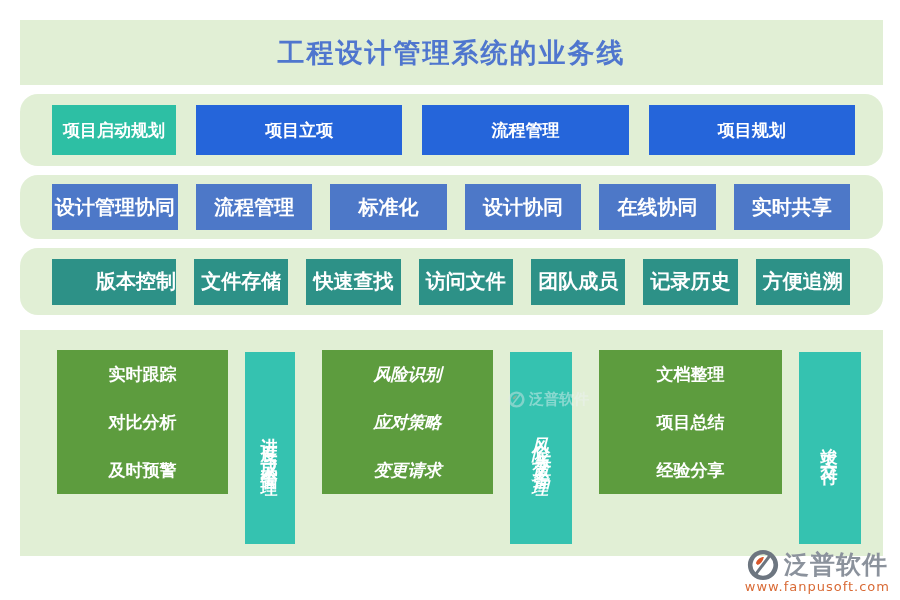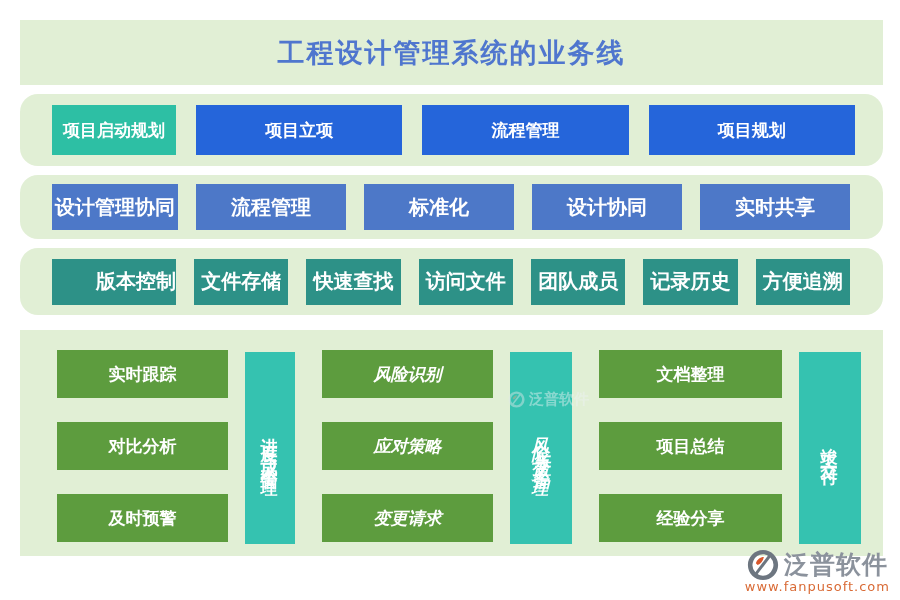--- a/index.html
+++ b/index.html
@@ -60,21 +60,21 @@
   .bottom-band {
     top: 330px; height: 226px;
     display: flex; justify-content: space-between;
     padding: 20px 22px 0 37px;
   }
   .group { display: flex; }
   .group-1 { width: 238px; }
   .group-2 { width: 250px; font-style: italic; }
   .group-3 { width: 262px; }
   .gcol {
-    flex: 1; display: flex; flex-direction: column; gap: 24px;
+    flex: 1; display: flex; flex-direction: column; 
   }
   .gbox {
     height: 48px; background: var(--green);
     color: #fff; font-weight: bold; font-size: 17px;
     display: flex; align-items: center; justify-content: center;
     white-space: nowrap;
   }
   .vbox {
     margin-left: 17px; margin-top: 2px;
     height: 192px; width: 62px;
@@ -124,20 +124,21 @@
   <div class="box blue-vivid">项目立项</div>
   <div class="box blue-vivid">流程管理</div>
   <div class="box blue-vivid">项目规划</div>
 </div>
 
 <div class="band row row2">
   <div class="box blue-muted">设计管理协同</div>
   <div class="box blue-muted">流程管理</div>
   <div class="box blue-muted">标准化</div>
   <div class="box blue-muted">设计协同</div>
+  <div class="box blue-muted">在线协同</div>
   <div class="box blue-muted">实时共享</div>
 </div>
 
 <div class="band row row3">
   <div class="box teal-dark">版本控制</div>
   <div class="box teal-dark">文件存储</div>
   <div class="box teal-dark">快速查找</div>
   <div class="box teal-dark">访问文件</div>
   <div class="box teal-dark">团队成员</div>
   <div class="box teal-dark">记录历史</div>

